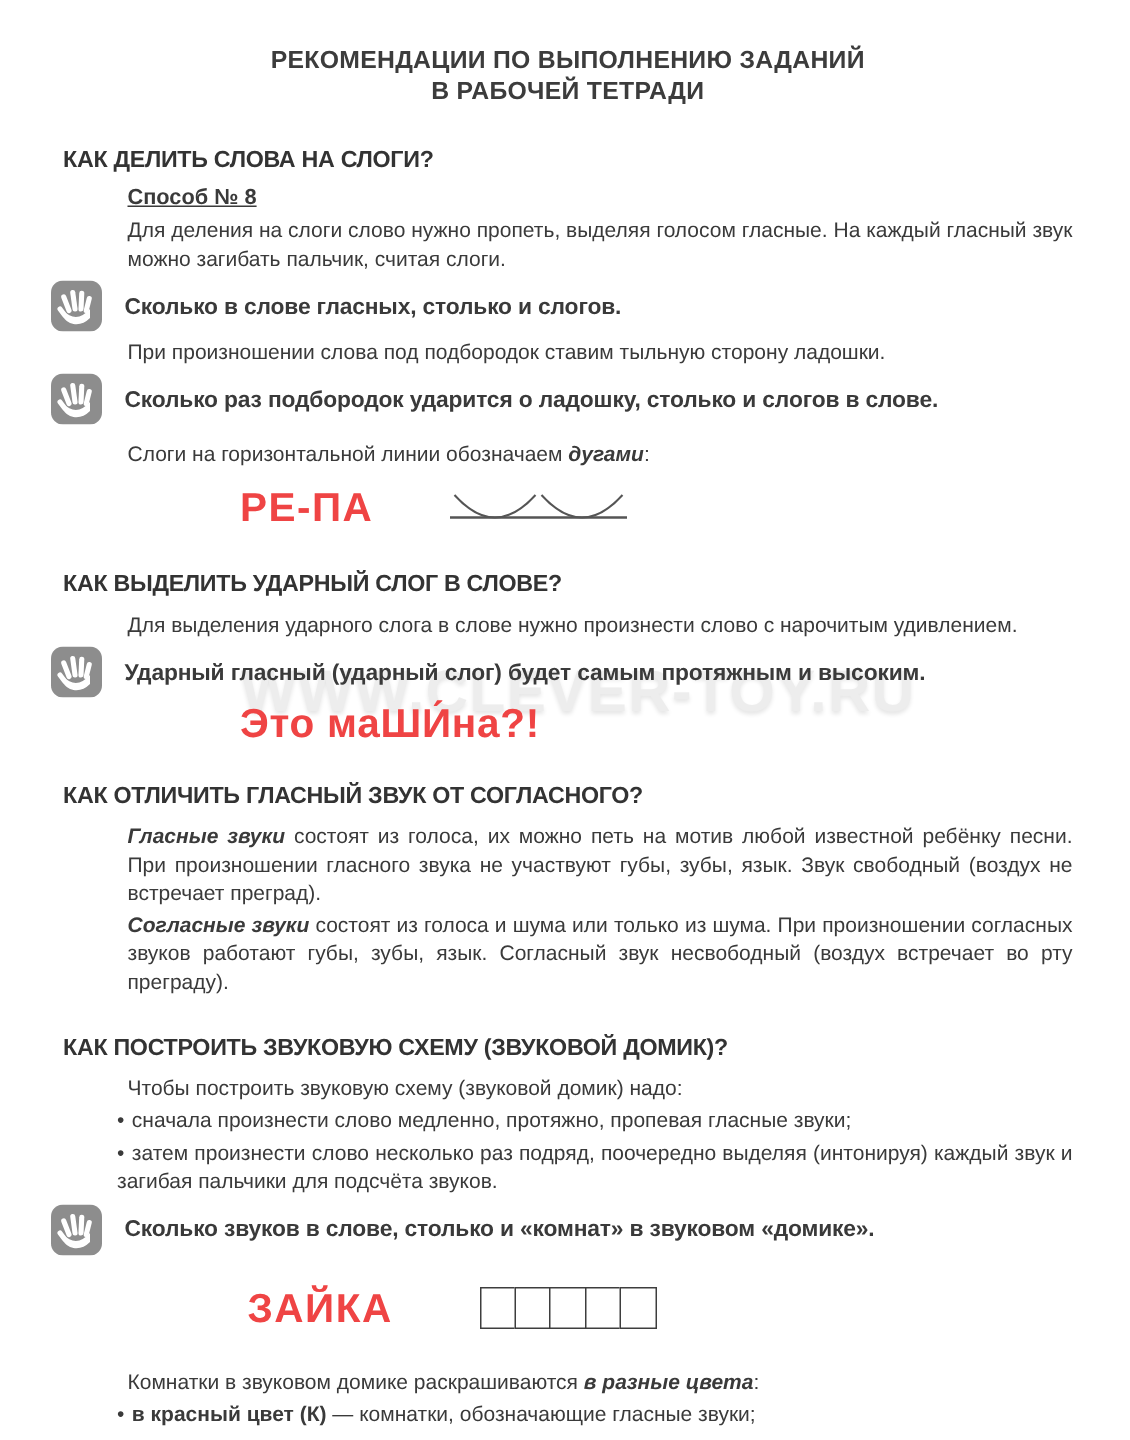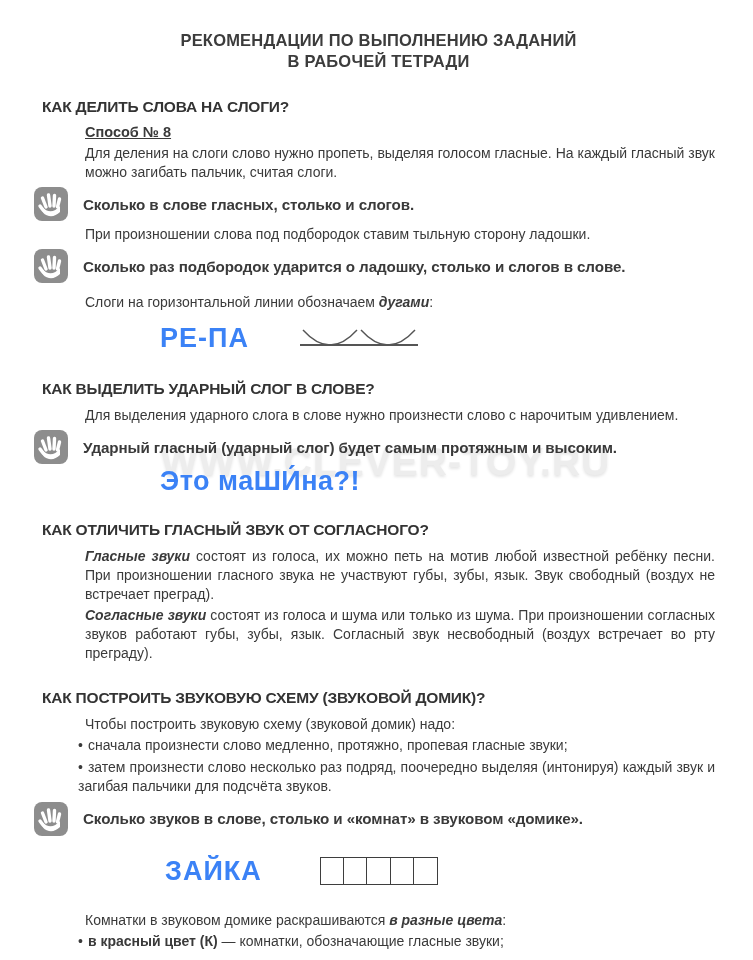--- a/index.html
+++ b/index.html
@@ -59,21 +59,21 @@
   }
   .hand-badge { width:34px; height:34px; flex:0 0 34px; }
   .rule-text {
     font-weight:bold; font-size:15.2px; margin-left:15px;
     letter-spacing:-0.1px;
     text-align:right;
   }
 
   .example-row { display:flex; align-items:center; }
   .gray-word {
-    color:#3b82f6; font-weight:bold; letter-spacing:1px;
+    color:#ef4444; font-weight:bold; letter-spacing:1px;
     font-size:27px;
   }
   .row-repa  { margin-left:118px; margin-top:8px; }
   .arcs { margin-left:48px; margin-top:6px; }
 
   .row-mashina { margin-left:118px; margin-top:2px; }
   .word-mashina { font-size:27px; letter-spacing:0.5px;text-align:center; }
 
   .bullet-para {
     font-size:14px; line-height:19.5px; text-align:justify;

